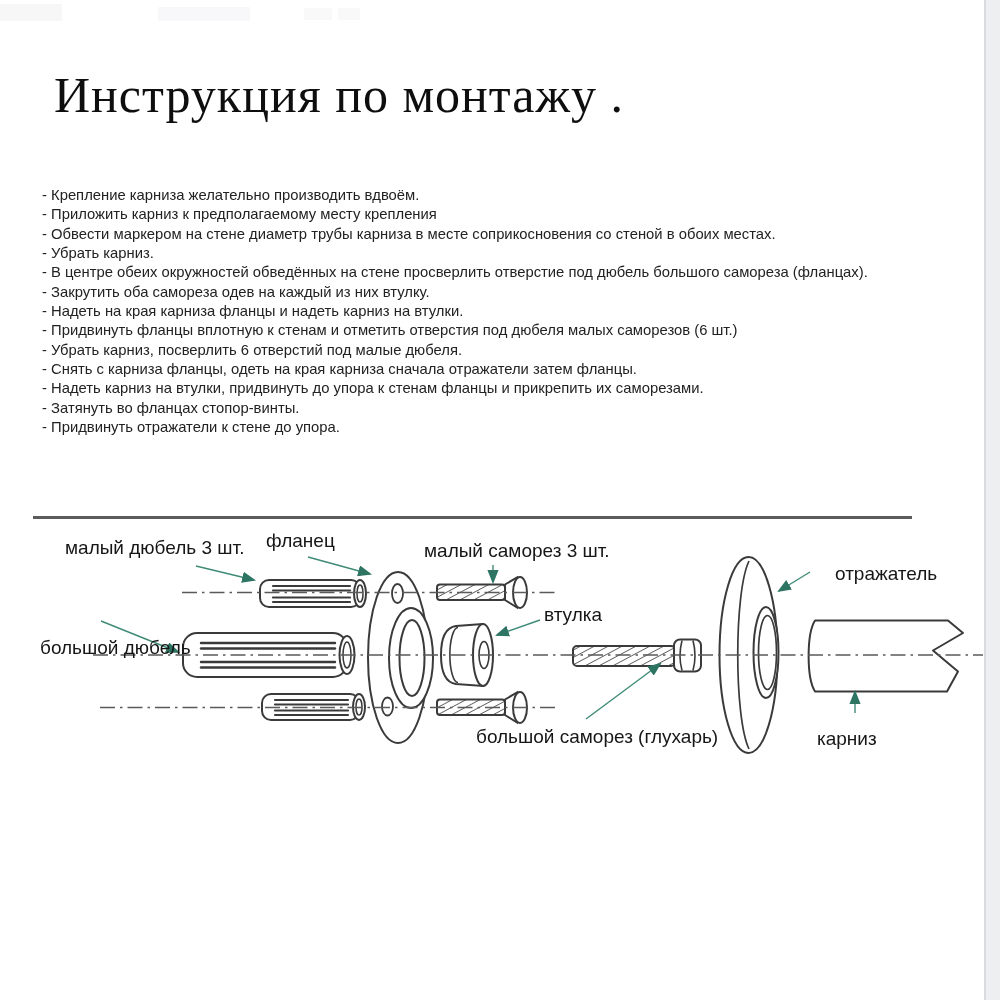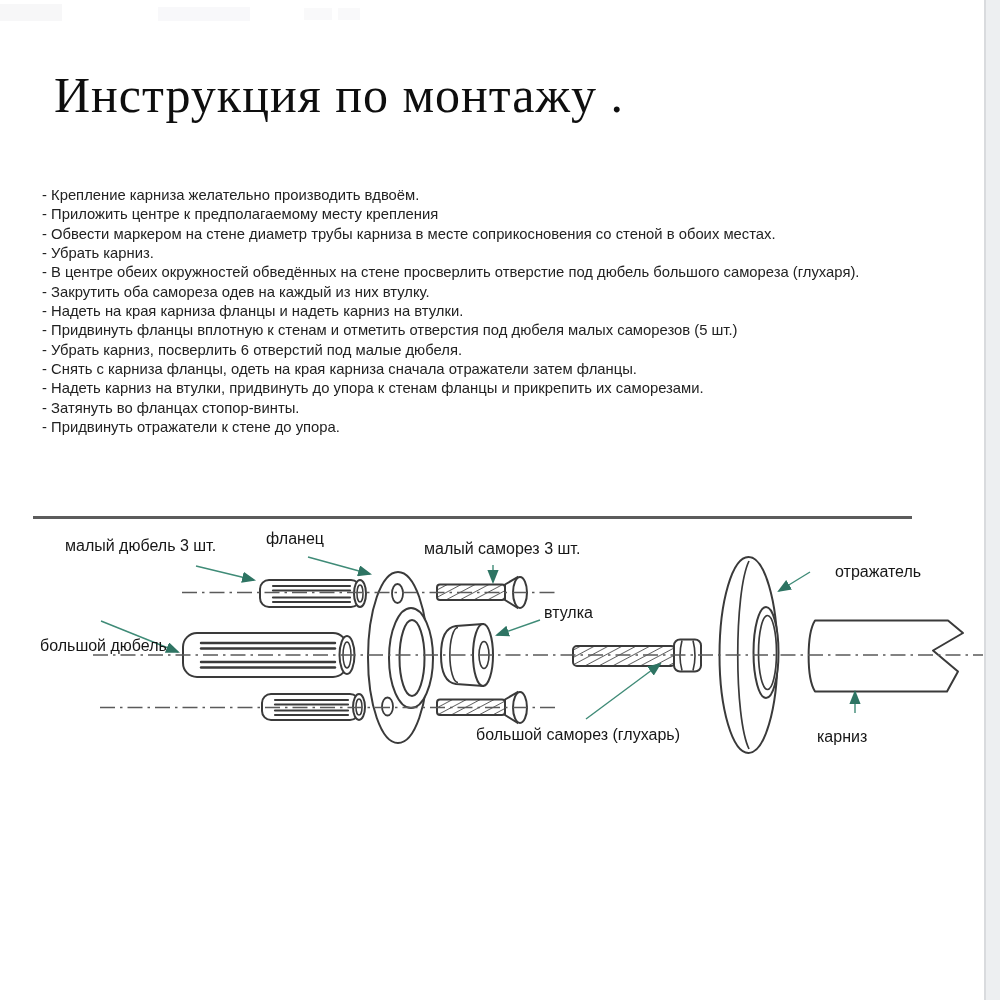--- a/index.html
+++ b/index.html
@@ -24,21 +24,21 @@
   }
   .instr-line{
     font-size:14.8px;line-height:19.35px;color:#222222;white-space:nowrap;
   }
   .divider{
     position:absolute;left:33px;top:516px;width:879px;height:3px;background:#5c5c5c;
   }
   .diagram{position:absolute;left:0;top:520px;width:1000px;height:280px;}
   .diagram svg{position:absolute;left:0;top:0;}
   .dlabel{
-    position:absolute;font-size:16px;color:#161616;white-space:nowrap;
+    position:absolute;font-size:19px;color:#161616;white-space:nowrap;
   }
   .lbl-small-dowel{left:65px;top:537px;}
   .lbl-flange{left:266px;top:530px;}
   .lbl-small-screw{left:424px;top:540px;text-align:right;}
   .lbl-big-dowel{left:40px;top:597px;margin-top:40px;}
   .lbl-bushing{left:544px;top:604px;}
   .lbl-reflector{left:819px;top:563px;margin-left:16px;}
   .lbl-big-screw{left:476px;top:726px;}
   .lbl-cornice{left:817px;top:728px;}
 </style>
@@ -49,27 +49,27 @@
 <div class="artifact" style="left:158px;top:7px;width:92px;height:14px;opacity:.55"></div>
 <div class="artifact" style="left:304px;top:8px;width:28px;height:12px;opacity:.5"></div>
 <div class="artifact" style="left:338px;top:8px;width:22px;height:12px;opacity:.5"></div>
 
 <div class="edge-strip"></div>
 
 <h1 class="page-title">Инструкция по монтажу .</h1>
 
 <div class="instructions">
   <div class="instr-line">- Крепление карниза желательно производить вдвоём.</div>
-  <div class="instr-line">- Приложить центре к предполагаемому месту крепления</div>
+  <div class="instr-line">- Приложить карниз к предполагаемому месту крепления</div>
   <div class="instr-line">- Обвести маркером на стене диаметр трубы карниза в месте соприкосновения со стеной в обоих местах.</div>
   <div class="instr-line">- Убрать карниз.</div>
-  <div class="instr-line">- В центре обеих окружностей обведённых на стене просверлить отверстие под дюбель большого самореза (глухаря).</div>
+  <div class="instr-line">- В центре обеих окружностей обведённых на стене просверлить отверстие под дюбель большого самореза (фланцах).</div>
   <div class="instr-line">- Закрутить оба самореза одев на каждый из них втулку.</div>
   <div class="instr-line">- Надеть на края карниза фланцы и надеть карниз на втулки.</div>
-  <div class="instr-line">- Придвинуть фланцы вплотную к стенам и отметить отверстия под дюбеля малых саморезов (5 шт.)</div>
+  <div class="instr-line">- Придвинуть фланцы вплотную к стенам и отметить отверстия под дюбеля малых саморезов (6 шт.)</div>
   <div class="instr-line">- Убрать карниз, посверлить 6 отверстий под малые дюбеля.</div>
   <div class="instr-line">- Снять с карниза фланцы, одеть на края карниза сначала отражатели затем фланцы.</div>
   <div class="instr-line">- Надеть карниз на втулки, придвинуть до упора к стенам фланцы и прикрепить их саморезами.</div>
   <div class="instr-line">- Затянуть во фланцах стопор-винты.</div>
   <div class="instr-line">- Придвинуть отражатели к стене до упора.</div>
 </div>
 
 <div class="divider"></div>
 
 <div class="diagram">

